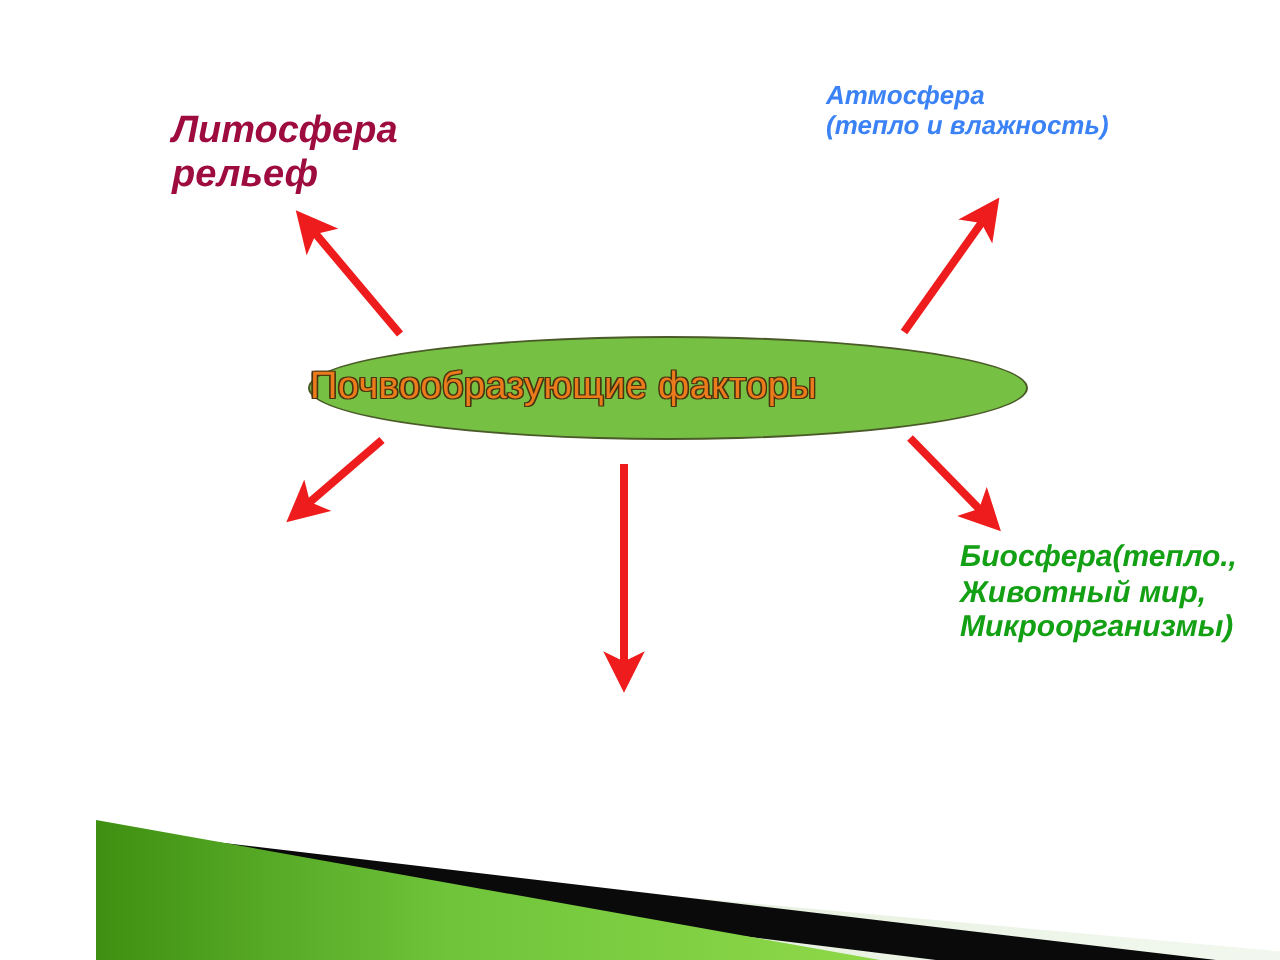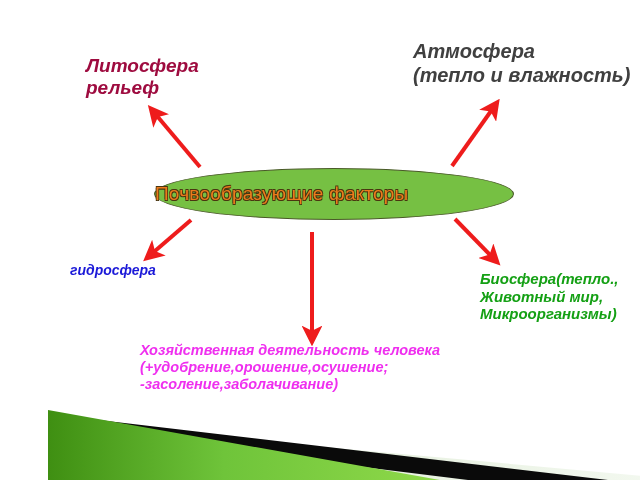--- a/index.html
+++ b/index.html
@@ -29,22 +29,22 @@
   #label-lithosphere {
     left: 38px;
     top: 55px;
     font-size: 19px;
     color: #9e0b3f;
   }
 
   #label-atmosphere {
     left: 365px;
     top: 40px;
-    font-size: 20px;
-    color: #404040;
+    font-size: 13px;
+    color: #3b82f6;
     font-style: italic;
   }
 
   #label-hydrosphere {
     left: 22px;
     top: 262px;
     font-size: 14px;
     color: #1a18d8;
   }
 
@@ -131,29 +131,25 @@
 
     <line x1="407" y1="219" x2="448" y2="261" stroke="#ee1c1c" stroke-width="4" marker-end="url(#ah)"></line>
   </svg>
 
   <div class="label" id="label-lithosphere">Литосфера
 рельеф</div>
 
   <div class="label" id="label-atmosphere">Атмосфера
 (тепло и влажность)</div>
 
-  <div class="label" id="label-hydrosphere">гидросфера</div>
 
   <div class="label" id="label-biosphere">Биосфера(тепло.,
 Животный мир,
 Микроорганизмы)</div>
 
-  <div class="label" id="label-economic">Хозяйственная деятельность человека
-(+удобрение,орошение,осушение;
- -засоление,заболачивание)</div>
 
   <div id="ellipse-node">
     <span id="ellipse-label">Почвообразующие факторы</span>
   </div>
 
   <svg id="bottom-band" viewBox="0 0 640 82" width="640" height="82" preserveAspectRatio="none">
     <defs>
       <linearGradient id="gGreen" x1="0" y1="0" x2="1" y2="0">
         <stop offset="0%" stop-color="#3f8f12"></stop>
         <stop offset="45%" stop-color="#6fc43a"></stop>

